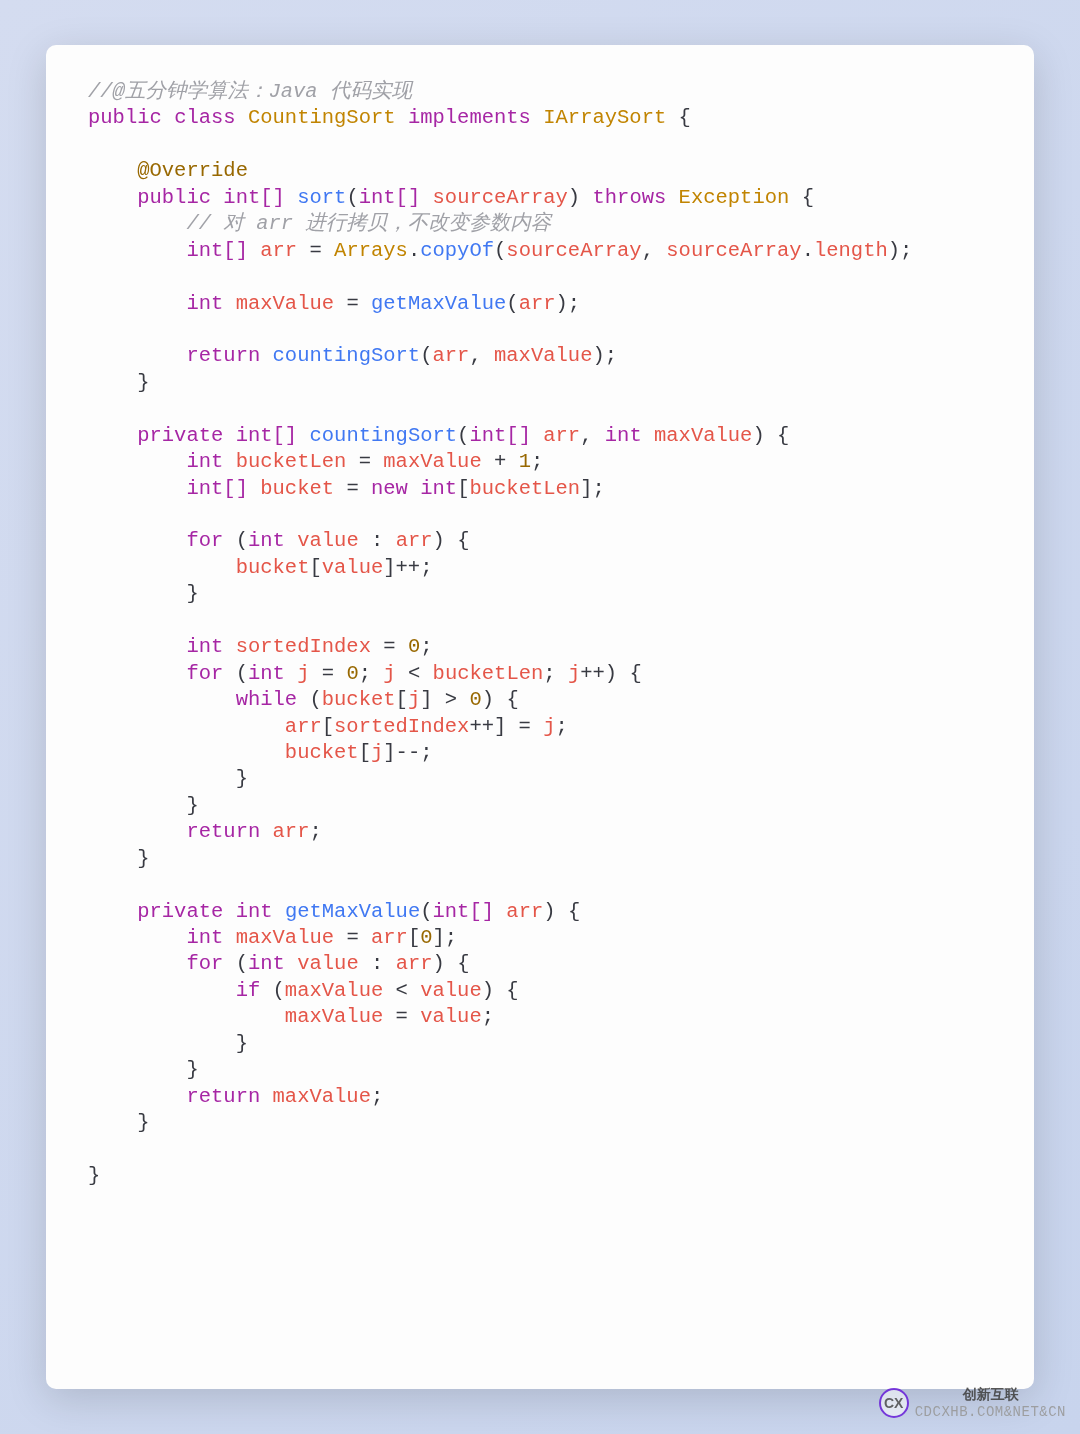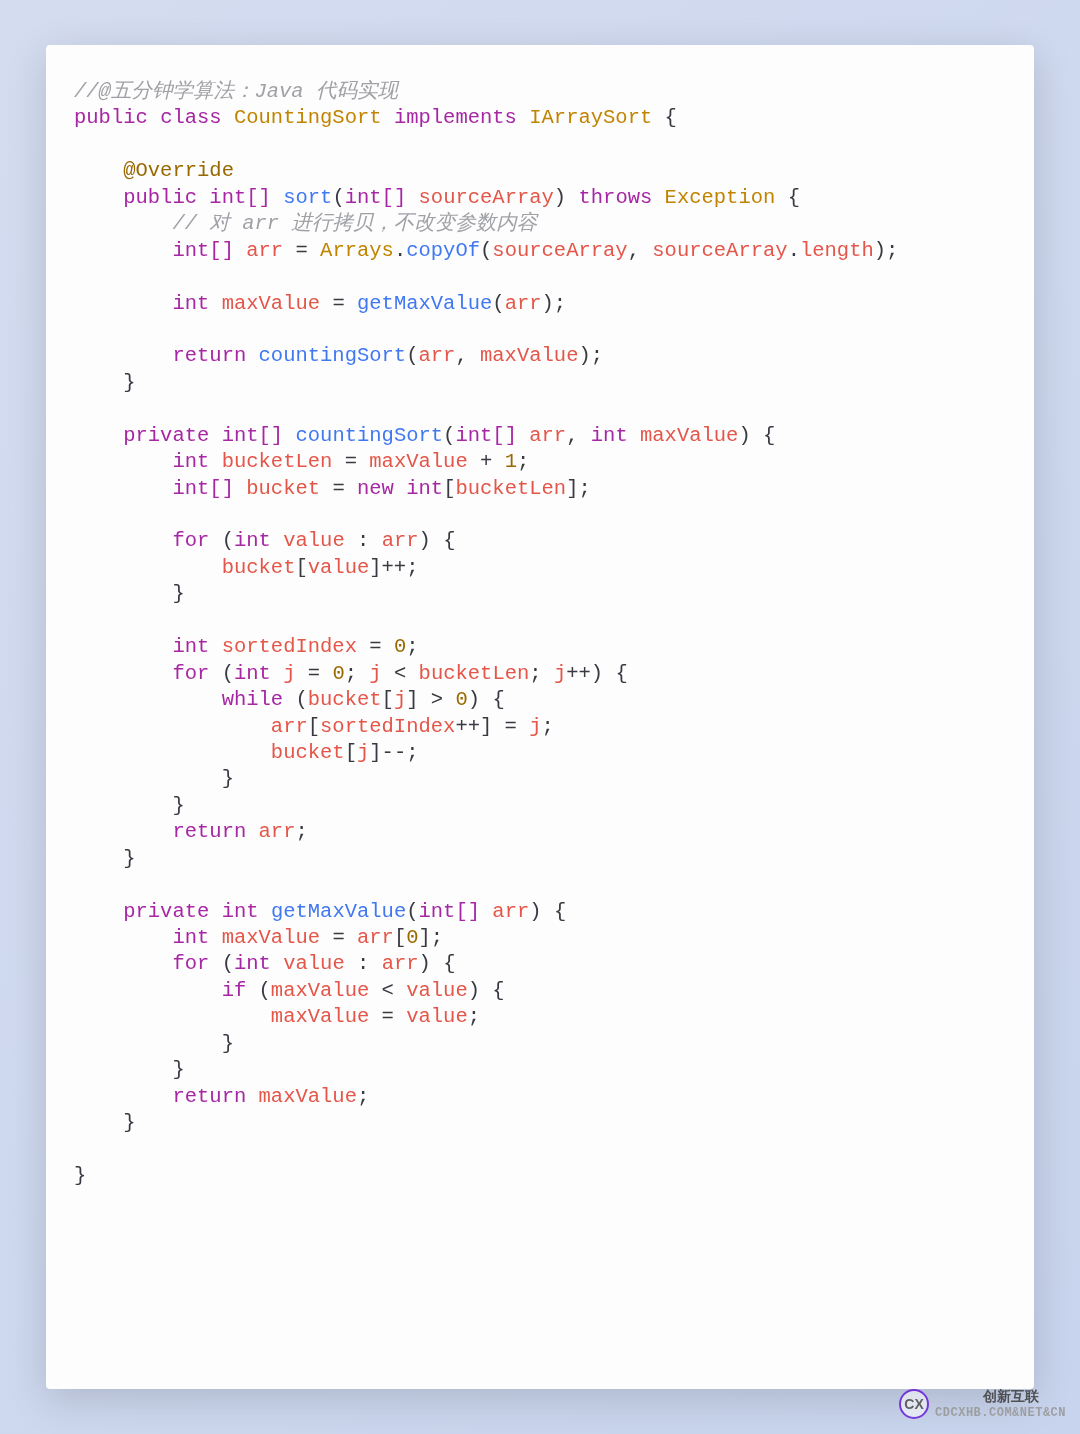--- a/index.html
+++ b/index.html
@@ -10,23 +10,23 @@
     display: flex;
     align-items: center;
     justify-content: center;
     font-family: "SF Mono", Monaco, Consolas, "Liberation Mono", "Courier New", monospace;
     position: relative;
   }
   .card {
     width: 988px;
     height: 1344px;
     background: #fdfdfd;
-    border-radius: 4px;
+    border-radius: 10px;
     box-shadow: 0 10px 40px rgba(0,0,0,0.15);
-    padding: 34px 28px;
+    padding: 34px 42px;
     overflow: hidden;
   }
   pre {
     font-family: inherit;
     font-size: 20.5px;
     line-height: 1.29;
     white-space: pre;
     color: #333;
   }
   .c-comment   { color: #a0a1a7; font-style: italic; }
@@ -49,21 +49,21 @@
   .watermark .logo {
     width: 30px; height: 30px;
     border: 2px solid #6d28d9;
     border-radius: 50%;
     display: flex; align-items: center; justify-content: center;
     font-weight: bold; font-size: 14px; color:#555;
     background: rgba(255,255,255,0.6);
     font-family: sans-serif;
   }
   .watermark .txt { font-size: 14px; color:#444; font-family: "Microsoft YaHei", sans-serif; font-weight:600;margin-left:48px;}
-  .watermark .sub { font-size: 12px; color:#999; letter-spacing:0.5px; display:block; font-weight:700;}
+  .watermark .sub { font-size: 14px; color:#999; letter-spacing:0.5px; display:block; font-weight:400;}
 </style>
 </head>
 <body>
 
 <div class="card">
 <pre><span class="c-comment">//@五分钟学算法：Java 代码实现</span>
 <span class="c-keyword">public</span> <span class="c-keyword">class</span> <span class="c-class">CountingSort</span> <span class="c-keyword">implements</span> <span class="c-class">IArraySort</span> <span class="c-punc">{</span>
 
     <span class="c-annot">@Override</span>
     <span class="c-keyword">public</span> <span class="c-keyword">int[]</span> <span class="c-method">sort</span><span class="c-punc">(</span><span class="c-keyword">int[]</span> <span class="c-var">sourceArray</span><span class="c-punc">)</span> <span class="c-keyword">throws</span> <span class="c-class">Exception</span> <span class="c-punc">{</span>

